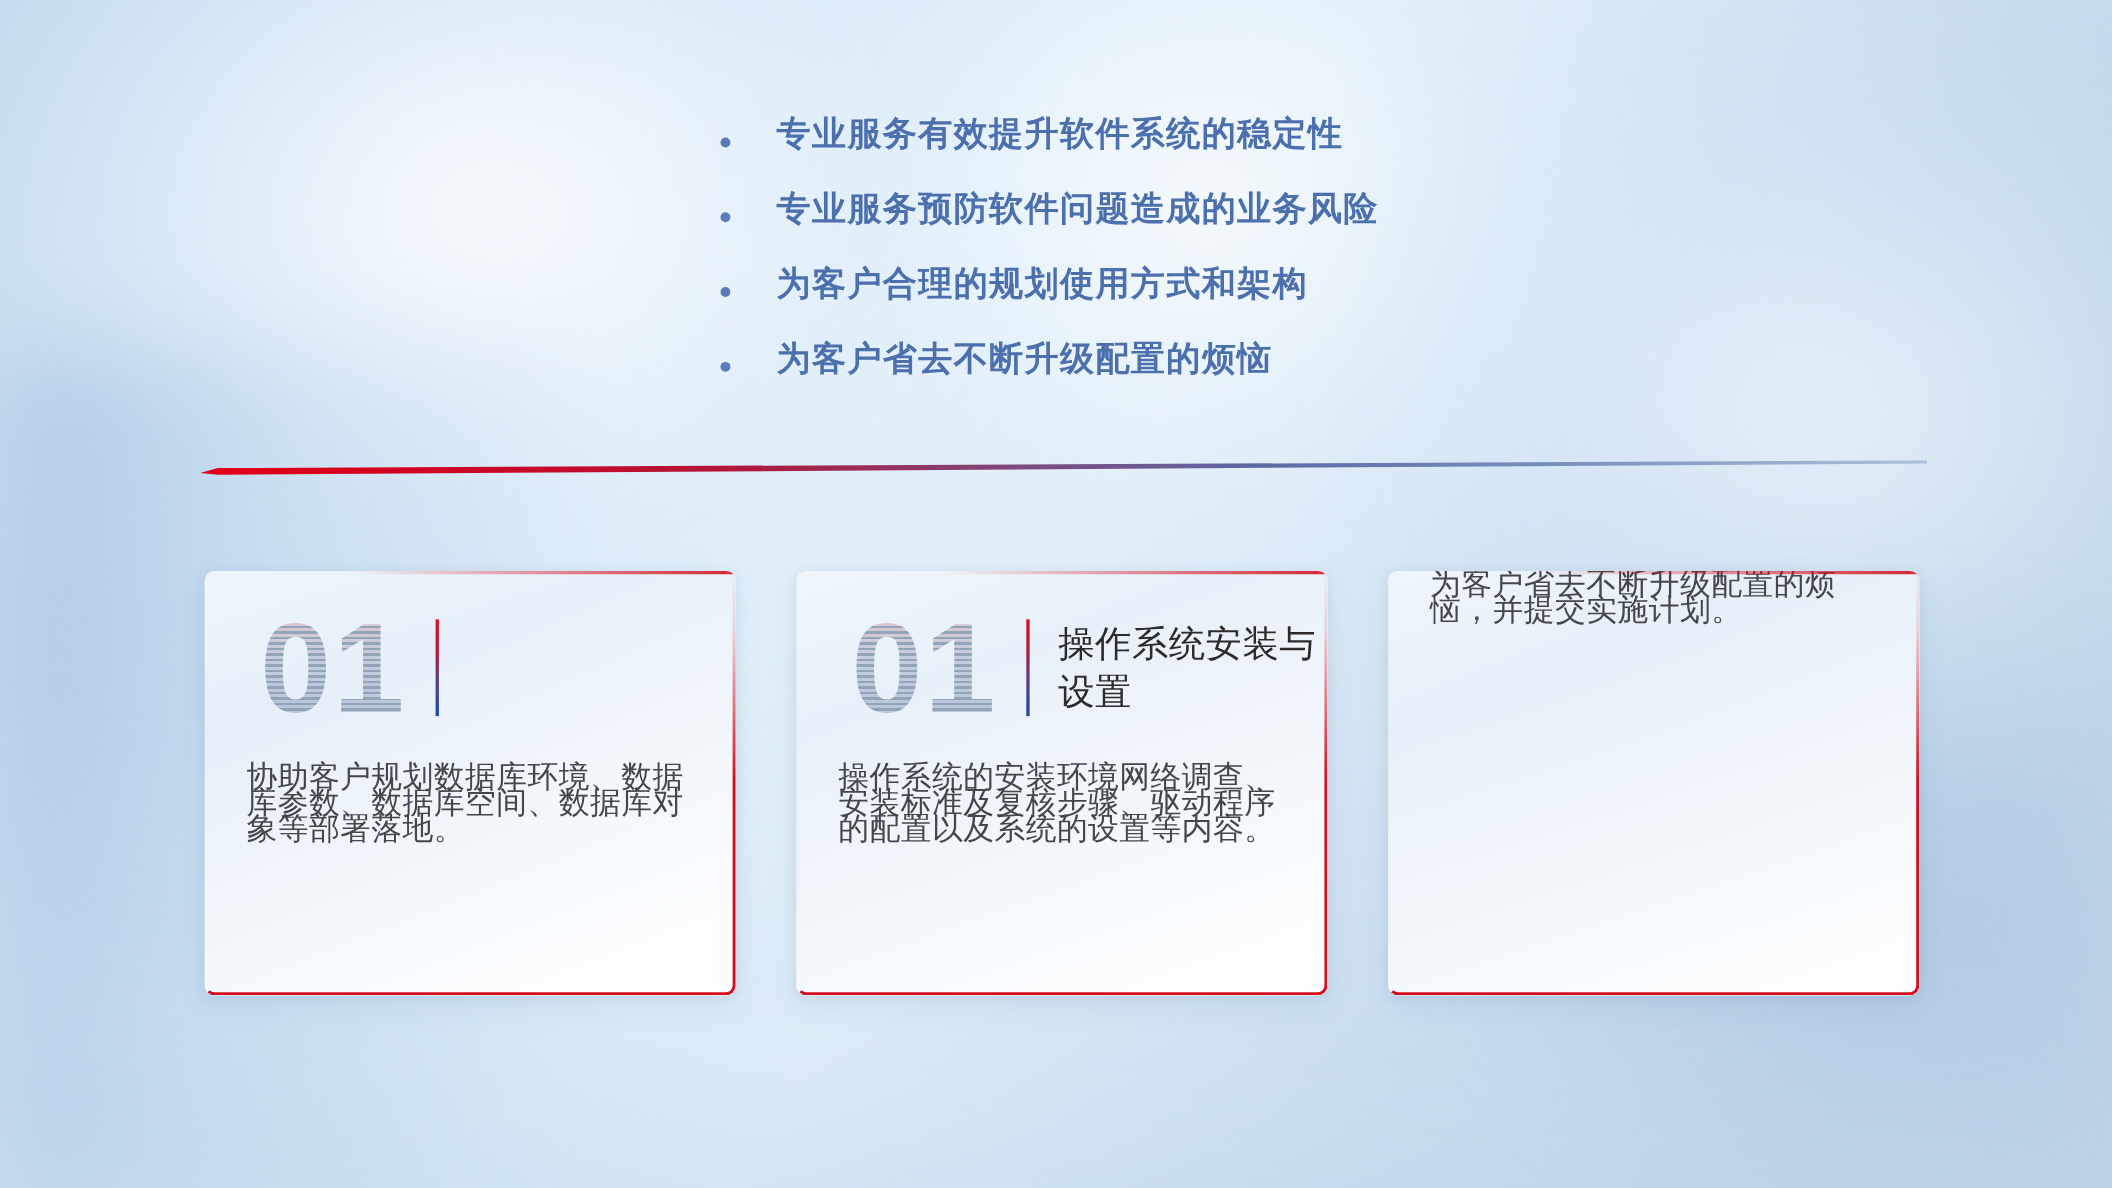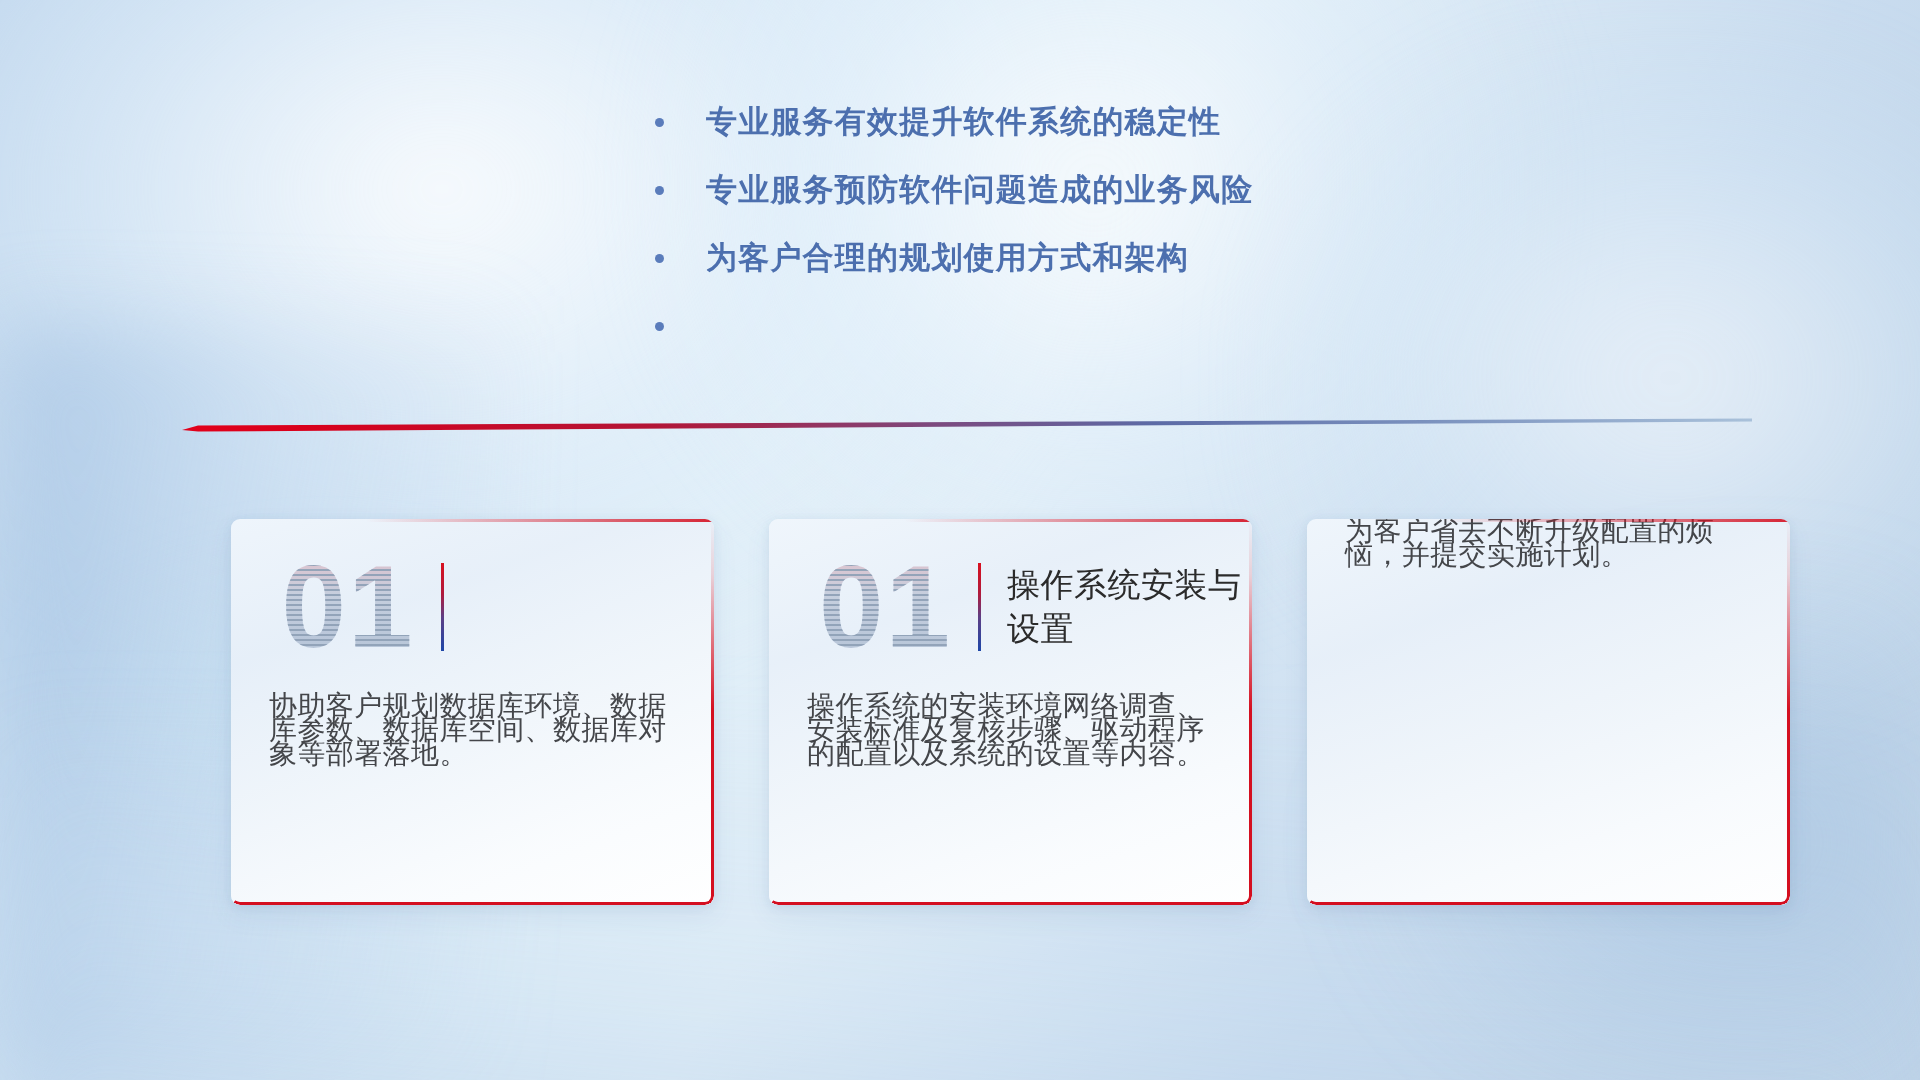--- a/index.html
+++ b/index.html
@@ -72,21 +72,21 @@
   }
 
   
   .bullets{
     position:absolute;
     left:655px; top:104px;
     width:800px;
   }
   .bullet-row{
     display:flex;
-    align-items:flex-start;
+    align-items:center;
     margin-bottom:32px;
     height:36px;
   }
   .bullet-dot{
     width:9px; height:9px;
     border-radius:50%;
     background:#5a7cbb;
     margin-top:14px;
     margin-right:42px;
     flex:0 0 auto;
@@ -108,21 +108,20 @@
   }
   .divider-wrap svg{ display:block; width:100%; height:100%; }
 
   
   .cards{
     position:absolute;
     left:186px; top:519px;
     width:1560px;
     display:flex;
     gap:55px;
-    margin-left:45px;
   }
   .card{
     position:relative;
     width:483px;
     height:386px;
     border-radius:9px;
     background:linear-gradient(160deg,
       rgba(240,246,252,0.96) 0%,
       rgba(232,240,249,0.94) 26%,
       rgba(241,246,251,0.95) 52%,
@@ -232,20 +231,21 @@
     <span class="bullet-text">专业服务预防软件问题造成的业务风险</span>
   </div>
 
   <div class="bullet-row">
     <span class="bullet-dot"></span>
     <span class="bullet-text">为客户合理的规划使用方式和架构</span>
   </div>
 
   <div class="bullet-row">
     <span class="bullet-dot"></span>
+    <span class="bullet-text">为客户省去不断升级配置的烦恼</span>
   </div>
 
 </div>
 
 <div class="divider-wrap">
   <svg viewBox="0 0 1570 22" preserveAspectRatio="none">
     <defs>
       <linearGradient id="divGrad" x1="0" y1="0" x2="1" y2="0">
         <stop offset="0%" stop-color="#e2001a"></stop>
         <stop offset="8%" stop-color="#d8001c"></stop>

